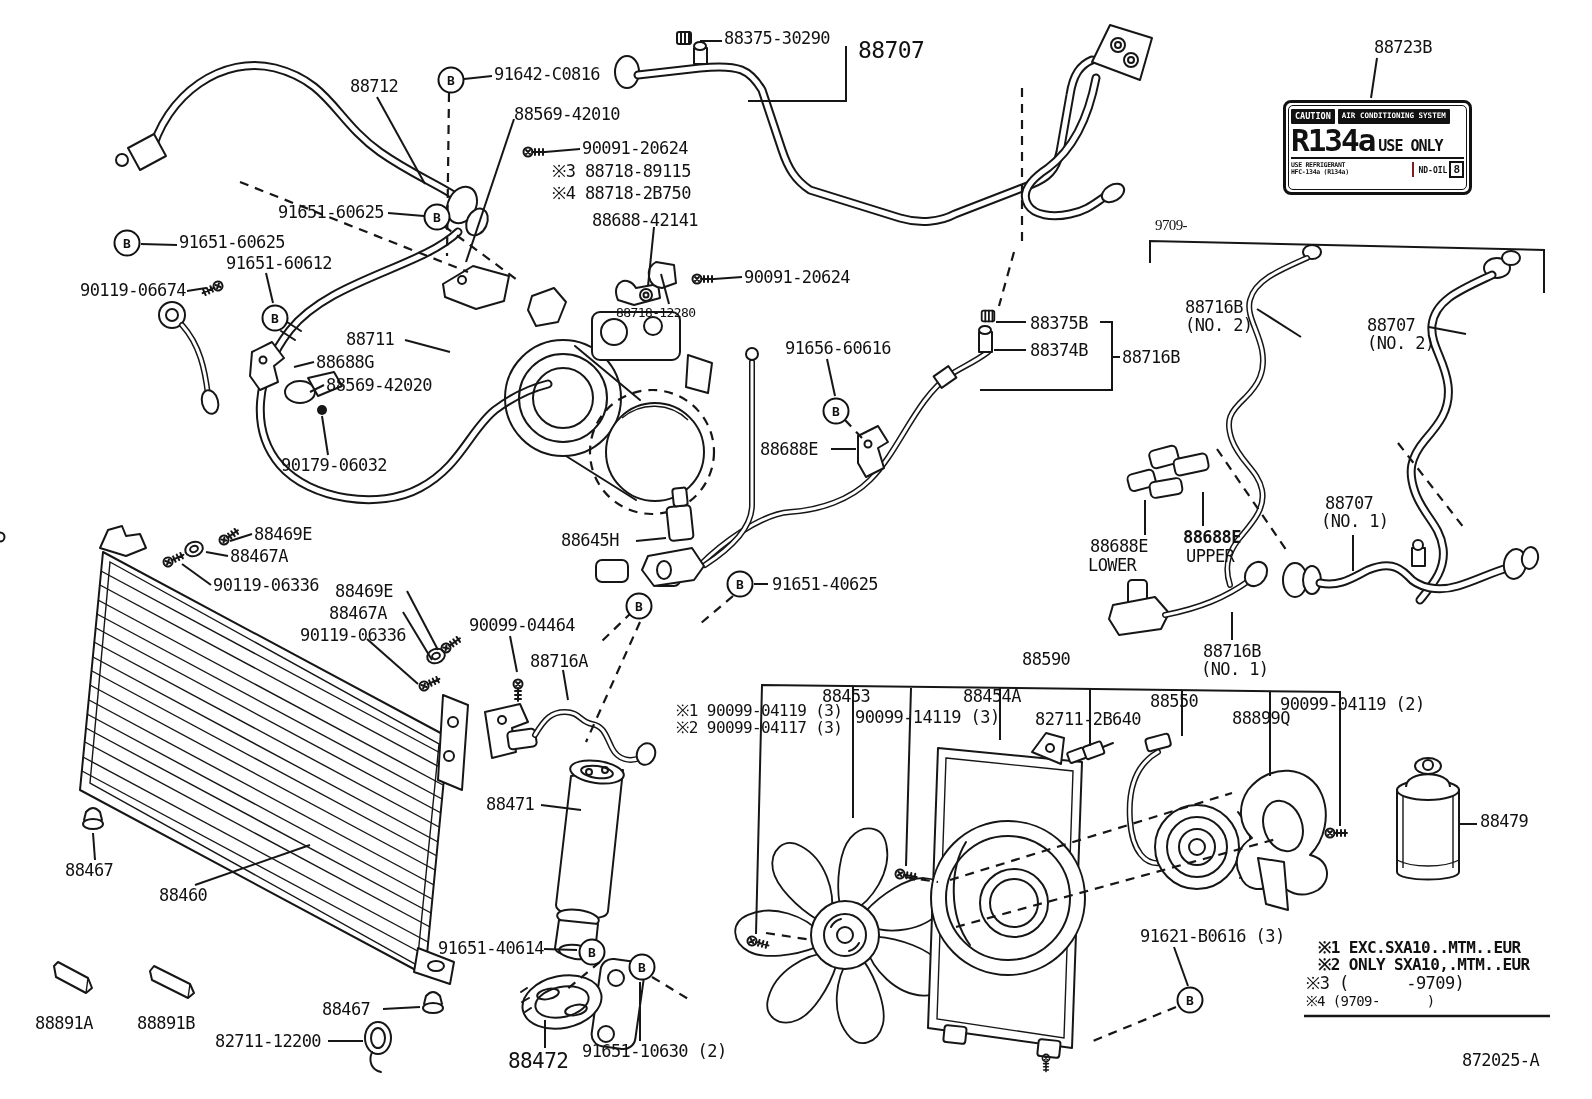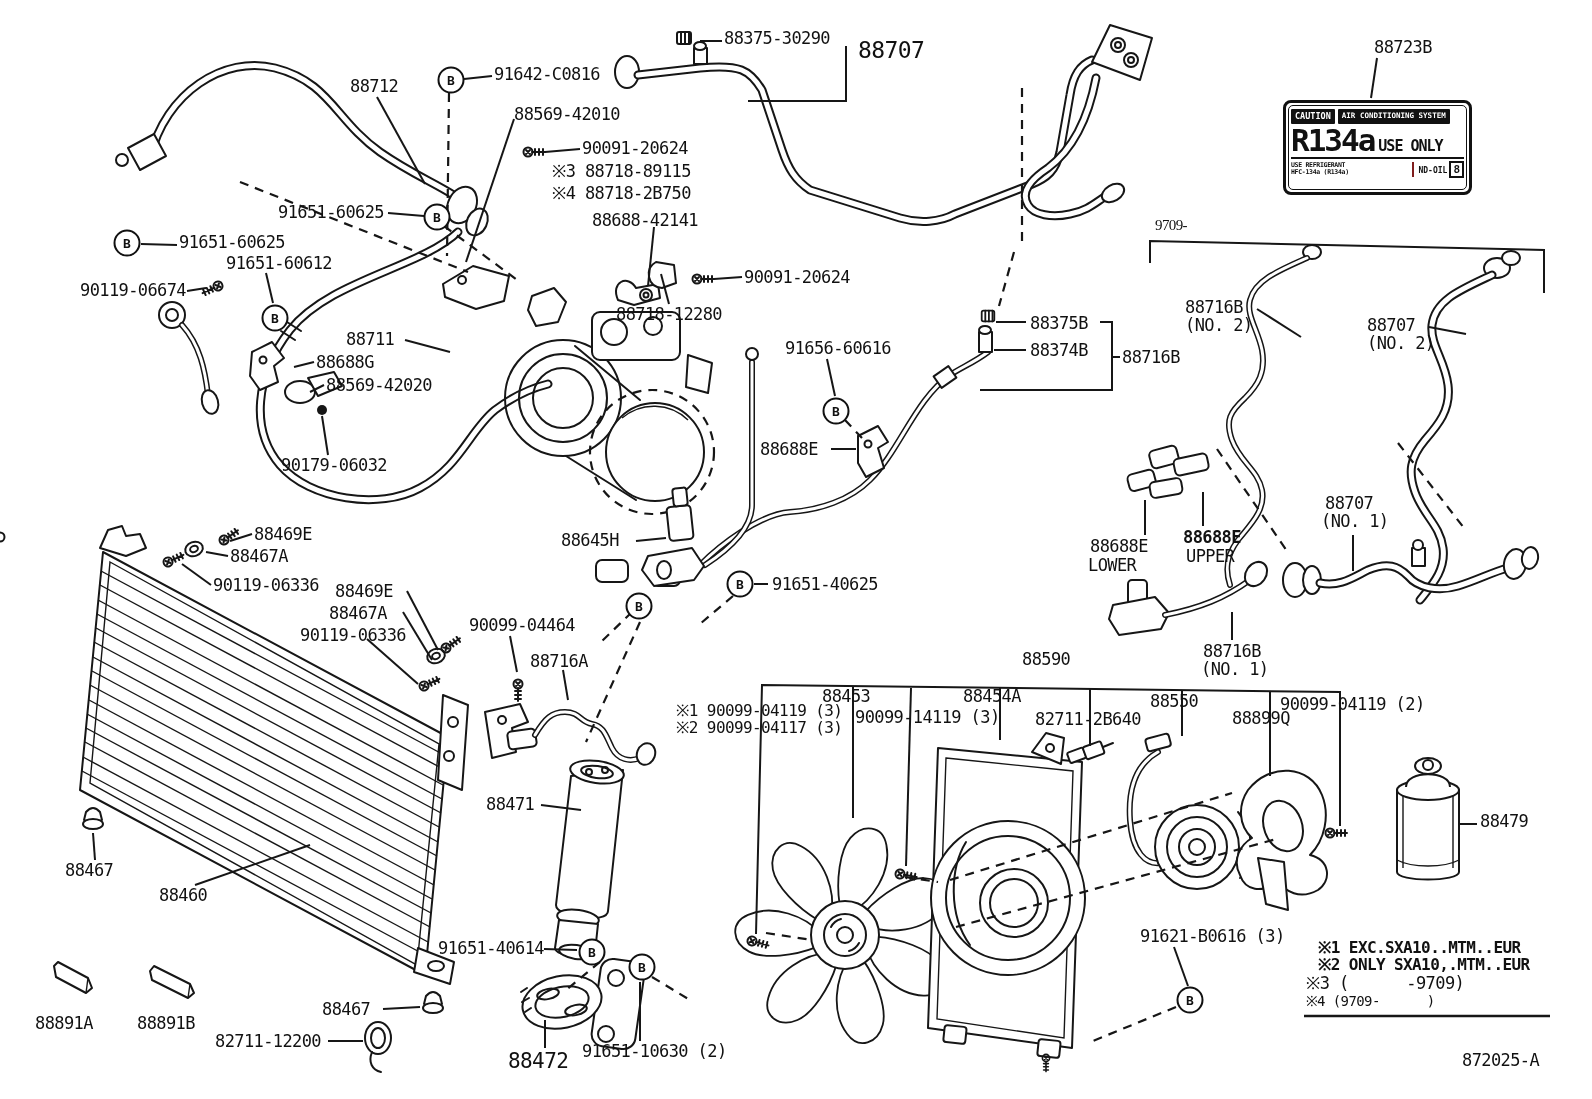--- a/index.html
+++ b/index.html
@@ -471,21 +471,21 @@
       <span class="plbl" style="left: 724px; top: 30px; font-size: 17px;">88375-30290</span>
       <span class="plbl" style="left: 858px; top: 38px; font-size: 23px;">88707</span>
       <span class="plbl" style="left: 494px; top: 66px; font-size: 17px;">91642-C0816</span>
       <span class="plbl" style="left: 350px; top: 78px; font-size: 17px;">88712</span>
       <span class="plbl" style="left: 514px; top: 106px; font-size: 17px;">88569-42010</span>
       <span class="plbl" style="left: 582px; top: 140px; font-size: 17px;">90091-20624</span>
       <span class="plbl" style="left: 552px; top: 163px; font-size: 17px;">※3 88718-89115</span>
       <span class="plbl" style="left: 552px; top: 185px; font-size: 17px;">※4 88718-2B750</span>
       <span class="plbl" style="left: 592px; top: 212px; font-size: 17px;">88688-42141</span>
       <span class="plbl" style="left: 744px; top: 269px; font-size: 17px;">90091-20624</span>
-      <span class="plbl" style="left: 616px; top: 306px; font-size: 17px;">88718-12280</span>
+      <span class="plbl" style="left: 616px; top: 306px; font-size: 13px;">88718-12280</span>
       <span class="plbl" style="left: 278px; top: 204px; font-size: 17px;">91651-60625</span>
       <span class="plbl" style="left: 179px; top: 234px; font-size: 17px;">91651-60625</span>
       <span class="plbl" style="left: 226px; top: 255px; font-size: 17px;">91651-60612</span>
       <span class="plbl" style="left: 80px; top: 282px; font-size: 17px;">90119-06674</span>
       <span class="plbl" style="left: 346px; top: 331px; font-size: 17px;">88711</span>
       <span class="plbl" style="left: 316px; top: 354px; font-size: 17px;">88688G</span>
       <span class="plbl" style="left: 326px; top: 377px; font-size: 17px;">88569-42020</span>
       <span class="plbl" style="left: 281px; top: 457px; font-size: 17px;">90179-06032</span>
       <span class="plbl" style="left: 1347px; top: 39px; font-size: 17px; margin-left: 27px;">88723B</span>
       <span class="plbl" style="left: 1155px; top: 218px; font-size: 15px; font-family: Liberation Serif, serif;">9709-</span>

